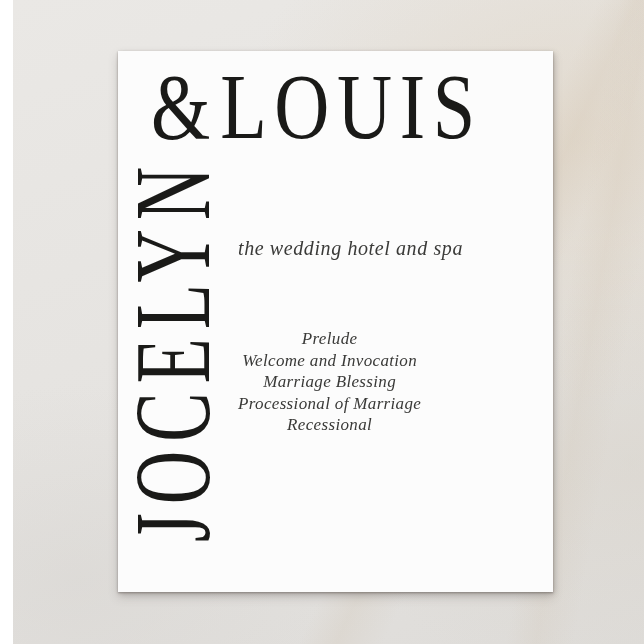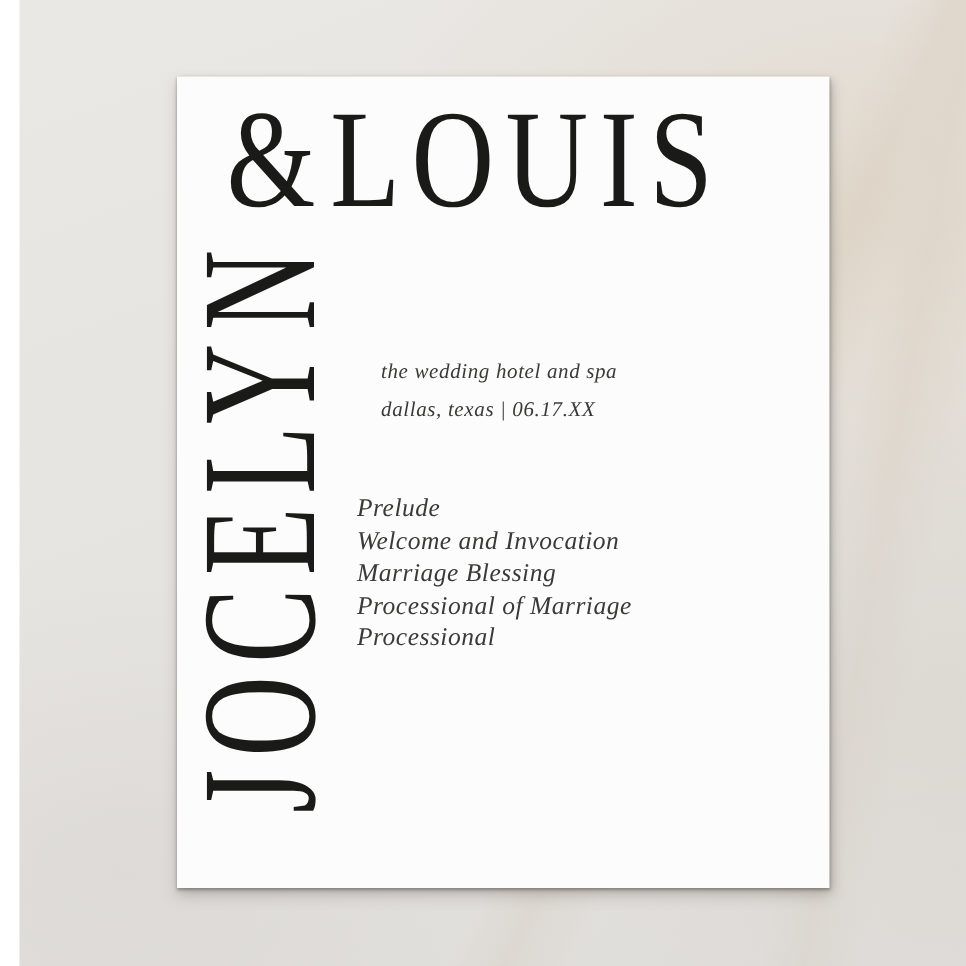--- a/index.html
+++ b/index.html
@@ -75,61 +75,60 @@
     white-space: nowrap;
     font-size: 109px;
     line-height: 1;
     letter-spacing: 0.12em;
     color: #1a1a18;
     transform: rotate(-90deg) scaleX(0.68);
     transform-origin: 0 0;
   }
   .venue {
     position: absolute;
-    left: 136px;
+    left: 120px;
     top: 185px;
     font-style: italic;
-    font-size: 14px;
+    font-size: 20px;
     line-height: 25px;
     letter-spacing: 0.03em;
     color: #3a3a38;
   }
   .program {
     position: absolute;
     left: 120px;
     top: 277px;
     font-style: italic;
     font-size: 17px;
     line-height: 21.5px;
     letter-spacing: 0.02em;
     color: #3a3a38;
   }
-  .program-line { white-space: nowrap; }
+  .program-line { white-space: nowrap; text-align: center; }
 </style>
 </head>
 <body>
 
 <div class="scene">
   <div class="card">
 
     <div class="names-header">
       <span class="amp">&amp;</span><span class="name-horizontal">LOUIS</span>
     </div>
 
     <div class="vertical-name">
       <span class="vertical-name-text">JOCELYN</span>
     </div>
 
     <div class="venue">
       <div>the wedding hotel and spa</div>
-      <div>dallas, texas | 06.17.XX</div>
     </div>
 
     <div class="program">
         <div class="program-line">Prelude</div>
         <div class="program-line">Welcome and Invocation</div>
         <div class="program-line">Marriage Blessing</div>
         <div class="program-line">Processional of Marriage</div>
-        <div class="program-line">Processional</div>
+        <div class="program-line">Recessional</div>
       </div>
 
   </div>
 </div>
 
 </body></html>

